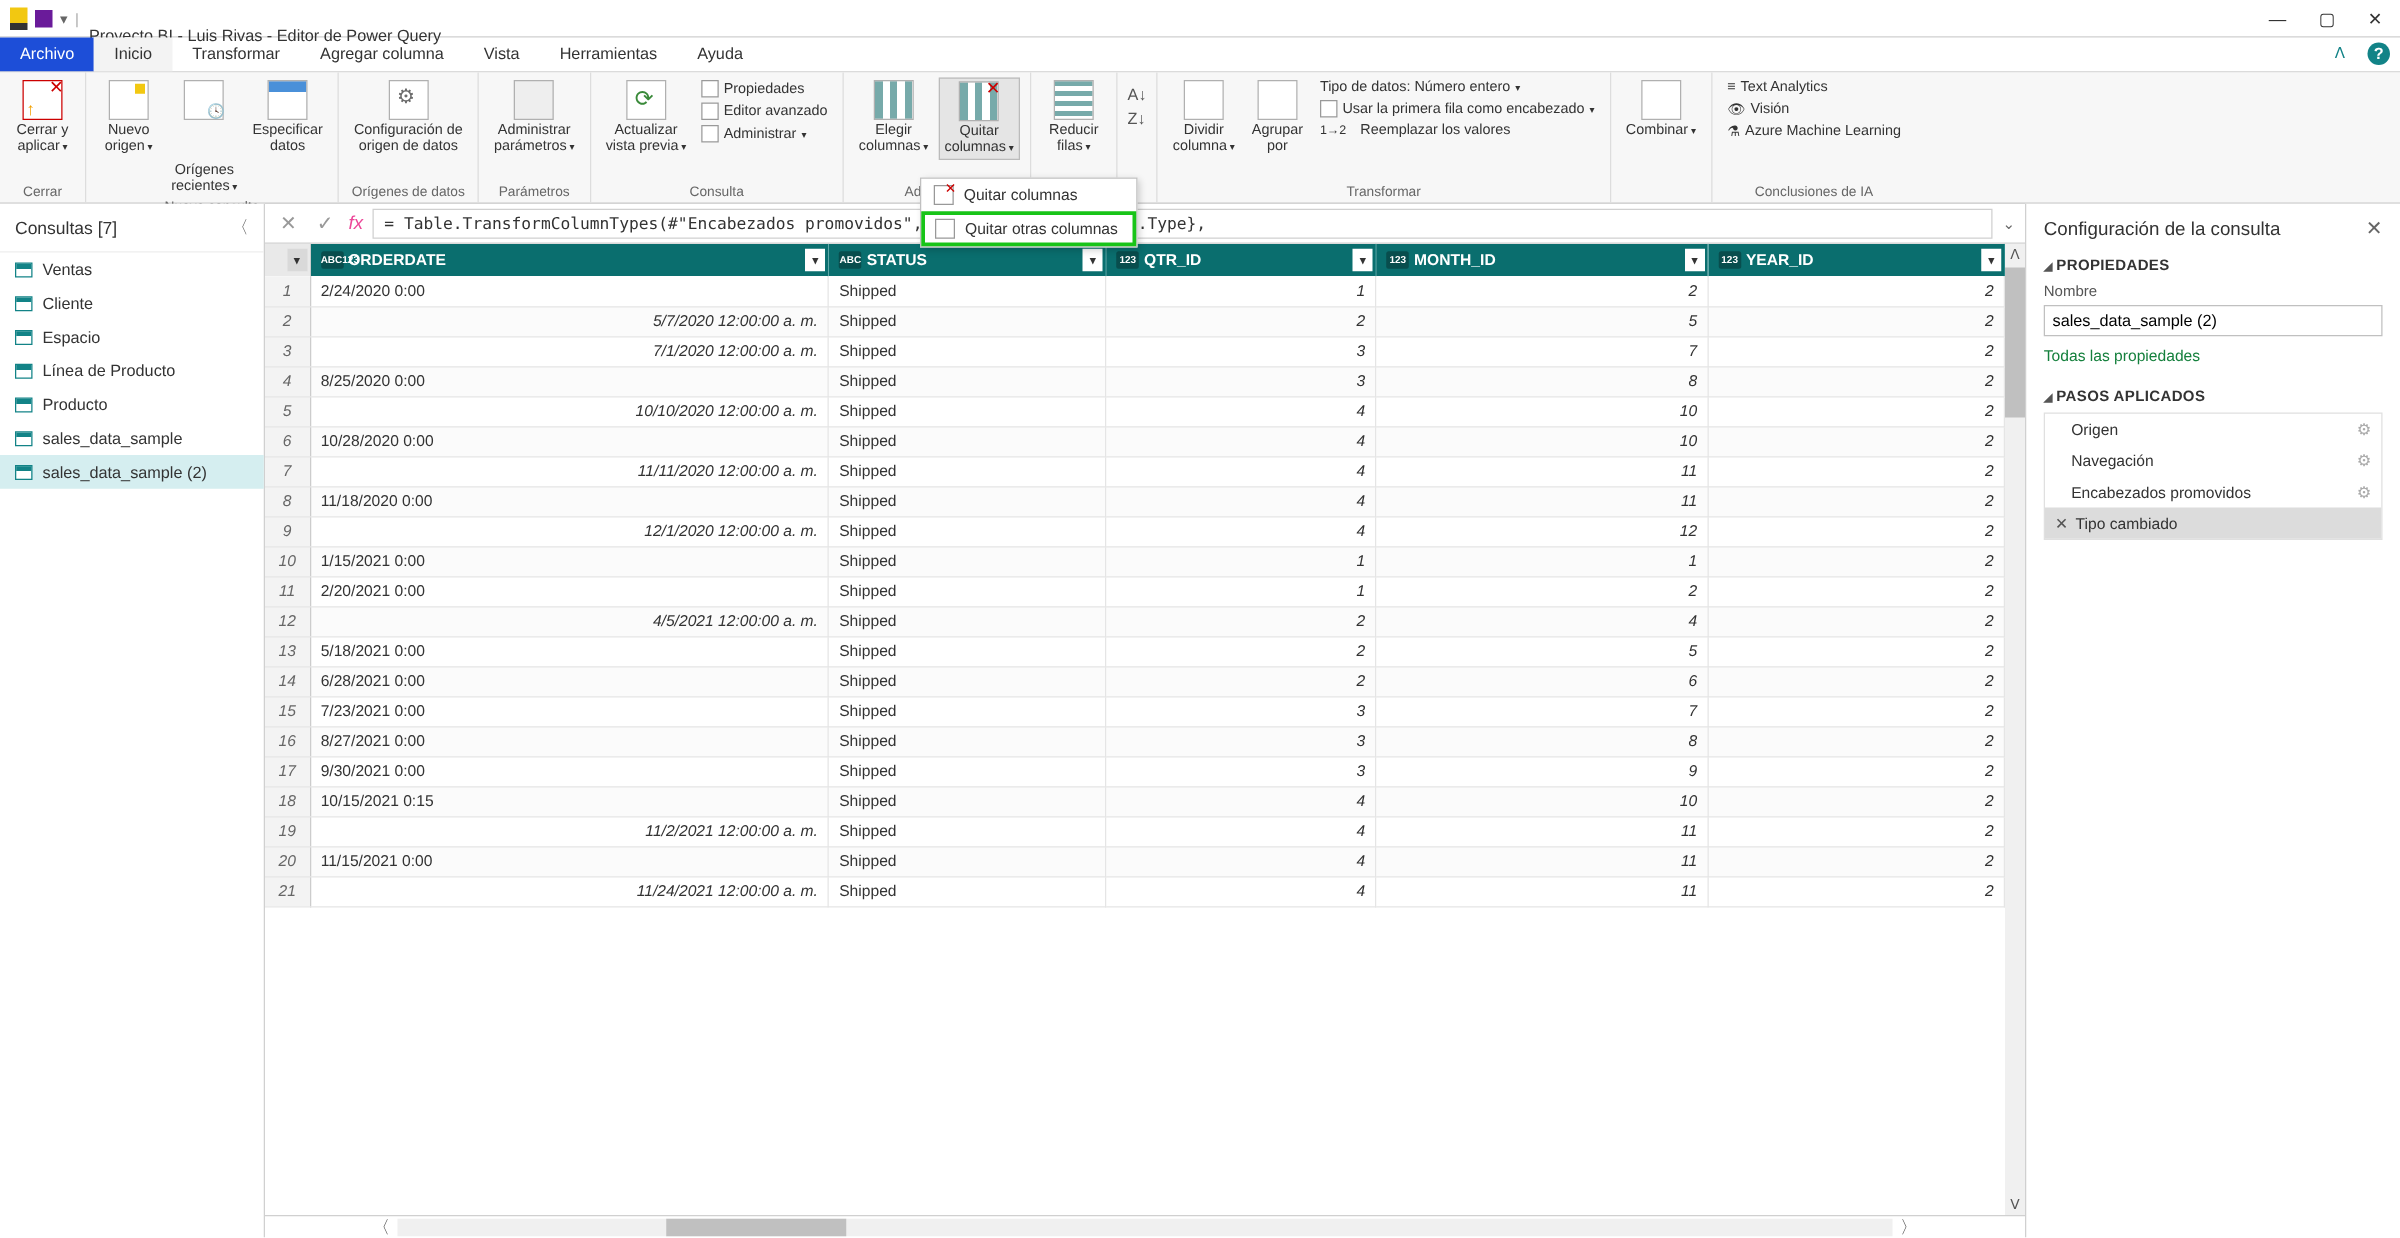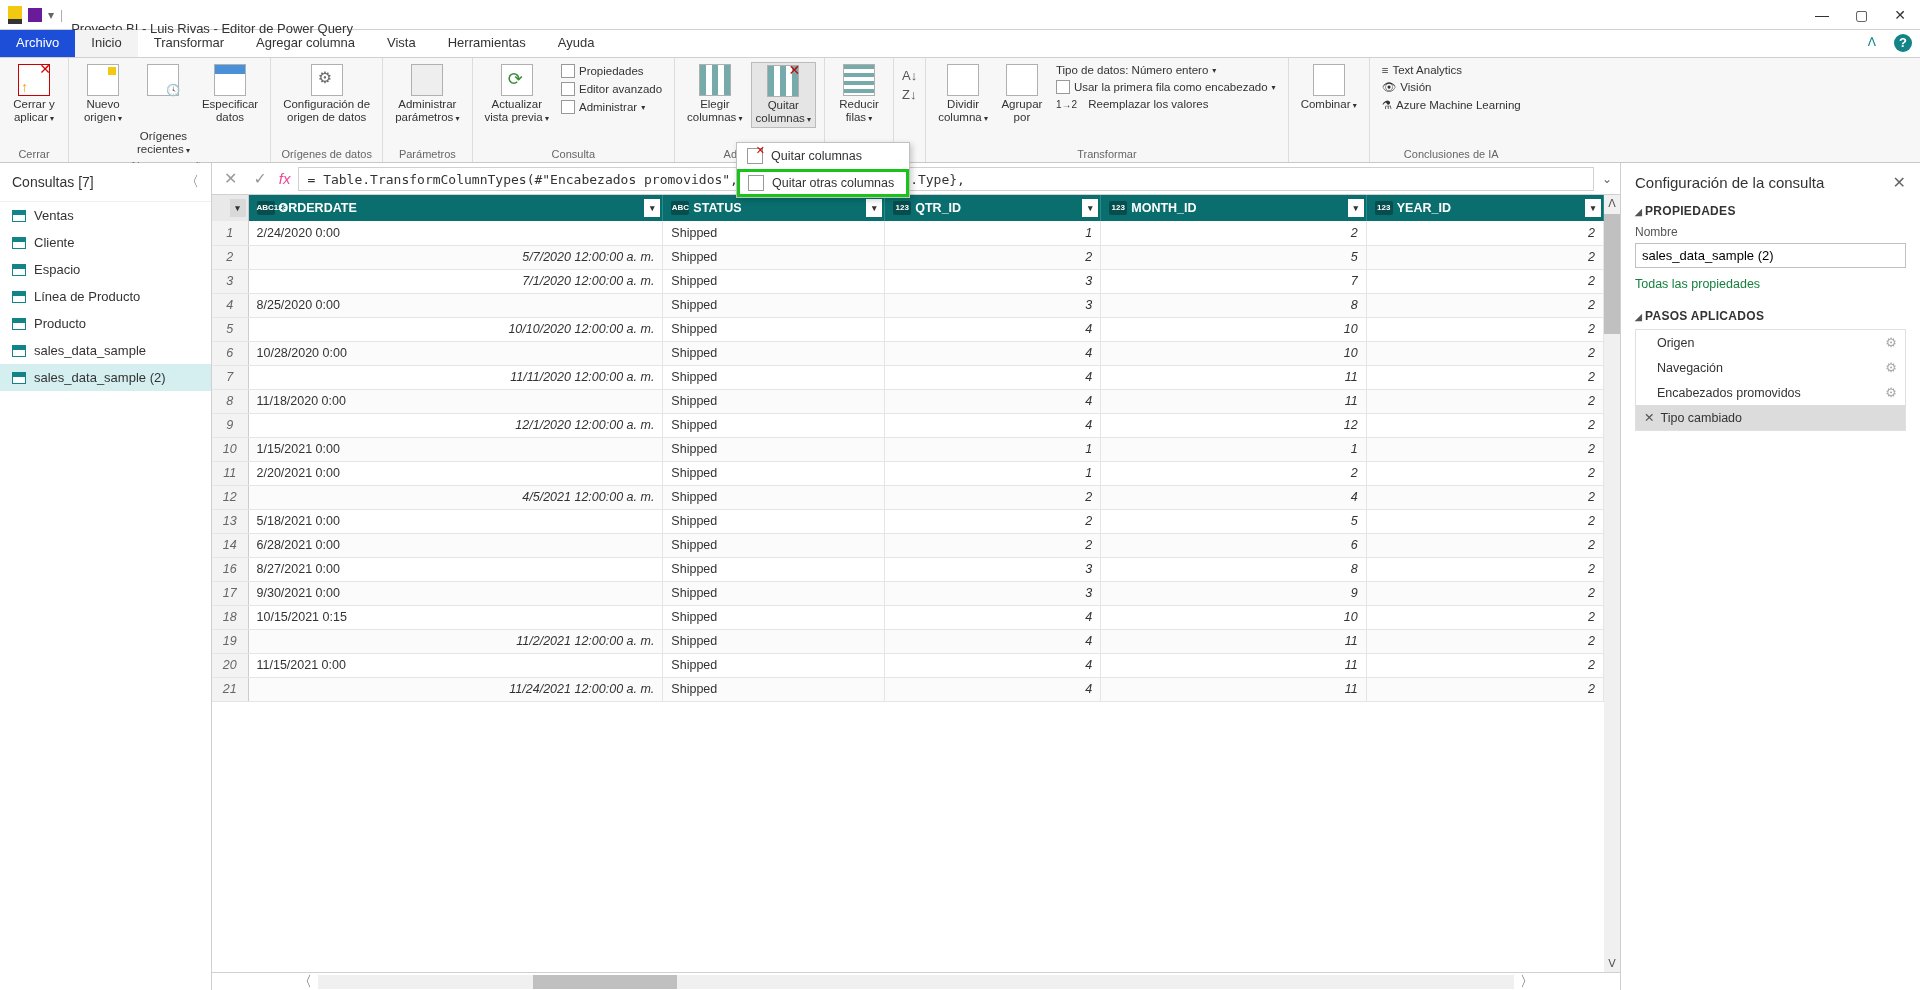--- a/index.html
+++ b/index.html
@@ -492,20 +492,28 @@
               </tr>
               <tr>
                 <td class="rownum">14</td>
                 <td class="">6/28/2021 0:00</td>
                 <td>Shipped</td>
                 <td class="num">2</td>
                 <td class="num">6</td>
                 <td class="num">2</td>
               </tr>
               <tr>
+                <td class="rownum">15</td>
+                <td class="">7/23/2021 0:00</td>
+                <td>Shipped</td>
+                <td class="num">3</td>
+                <td class="num">7</td>
+                <td class="num">2</td>
+              </tr>
+              <tr>
                 <td class="rownum">16</td>
                 <td class="">8/27/2021 0:00</td>
                 <td>Shipped</td>
                 <td class="num">3</td>
                 <td class="num">8</td>
                 <td class="num">2</td>
               </tr>
               <tr>
                 <td class="rownum">17</td>
                 <td class="">9/30/2021 0:00</td>

